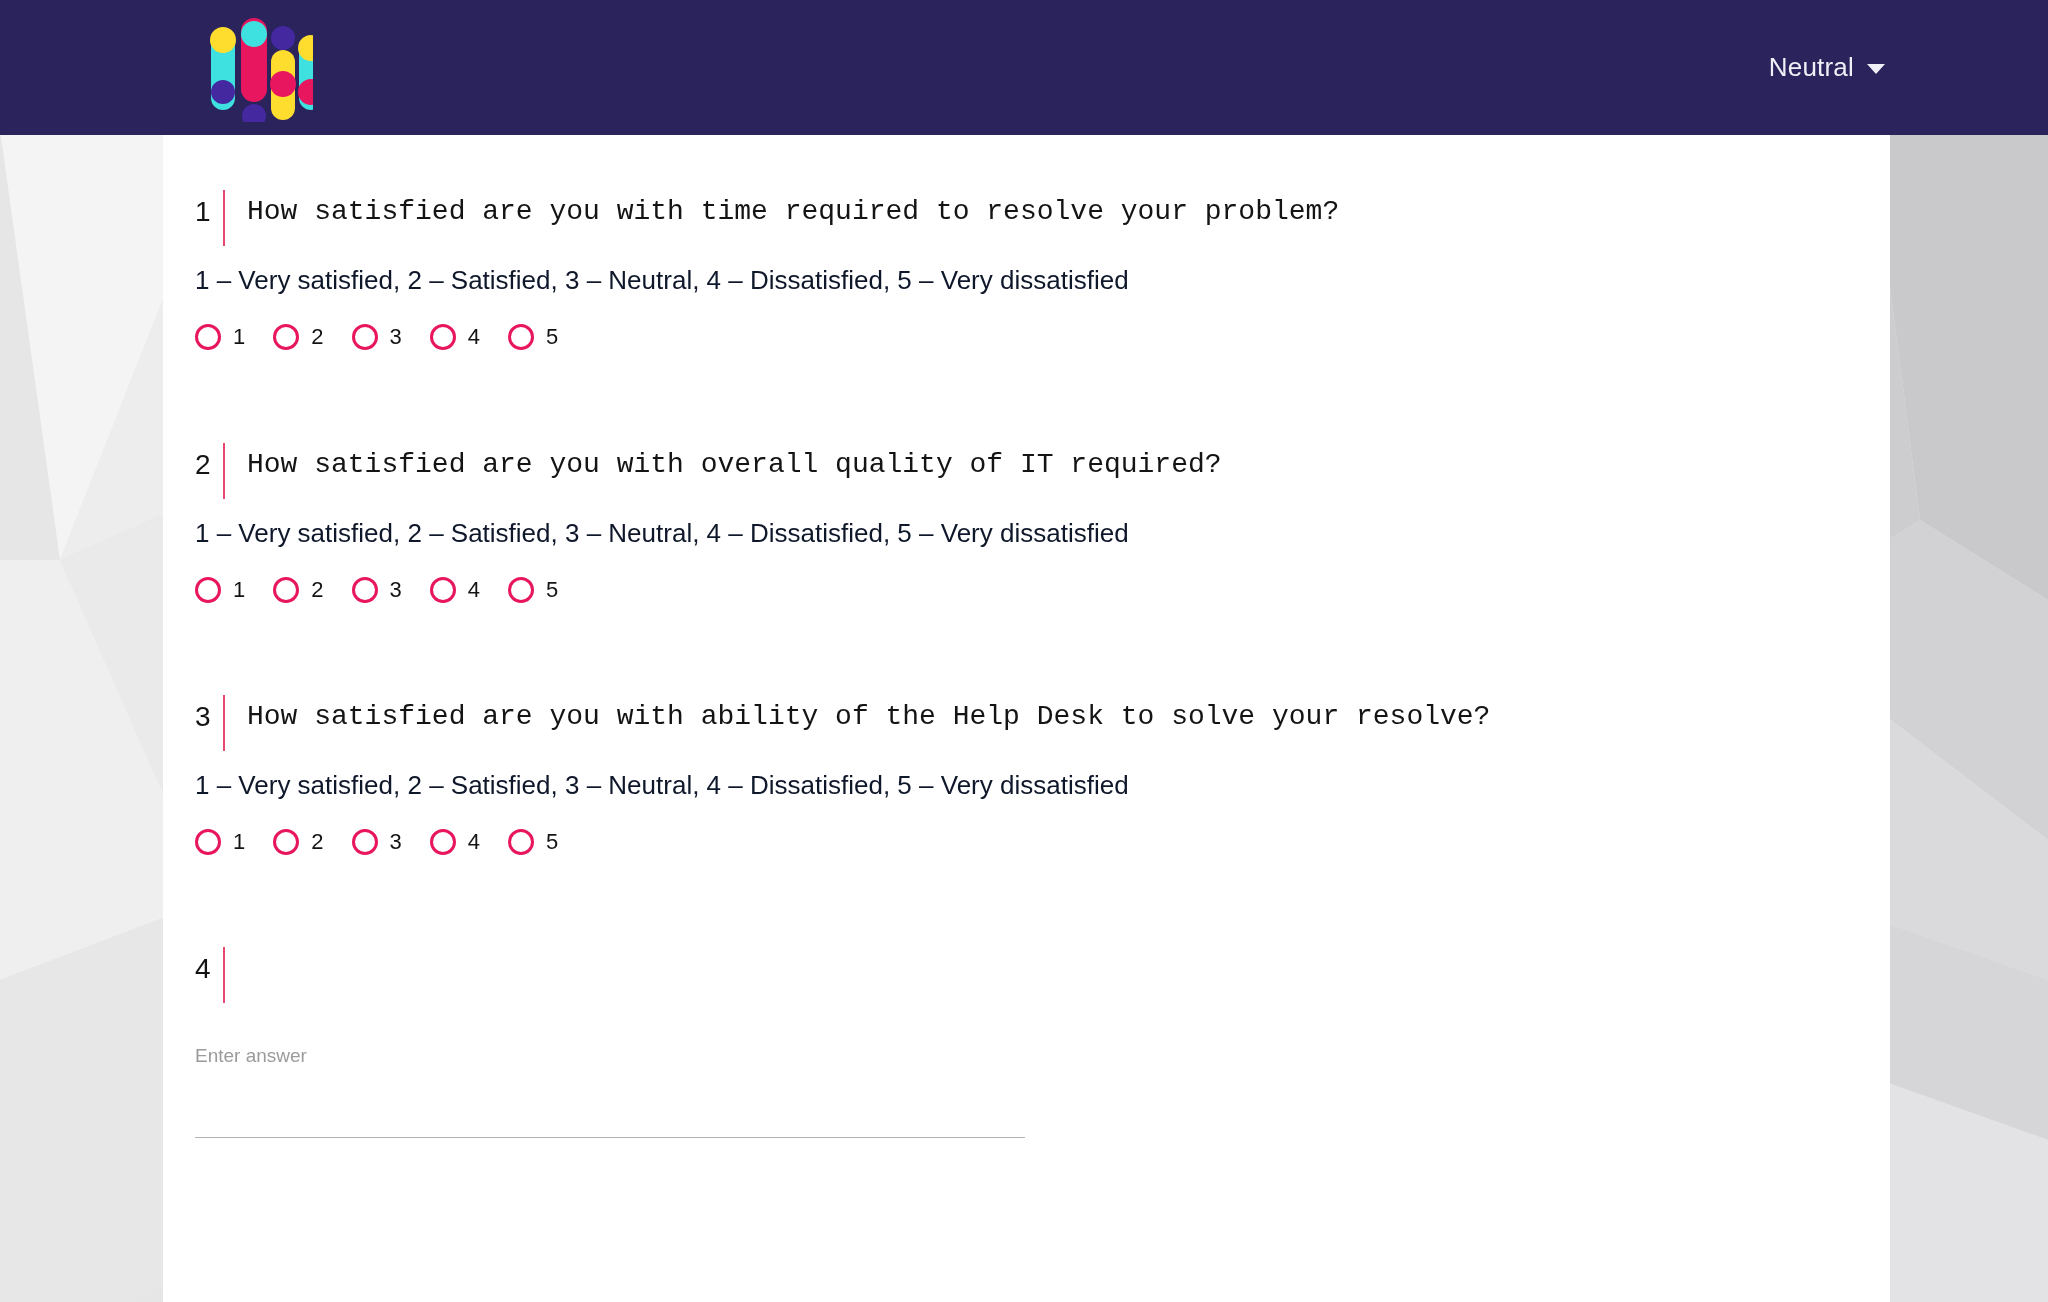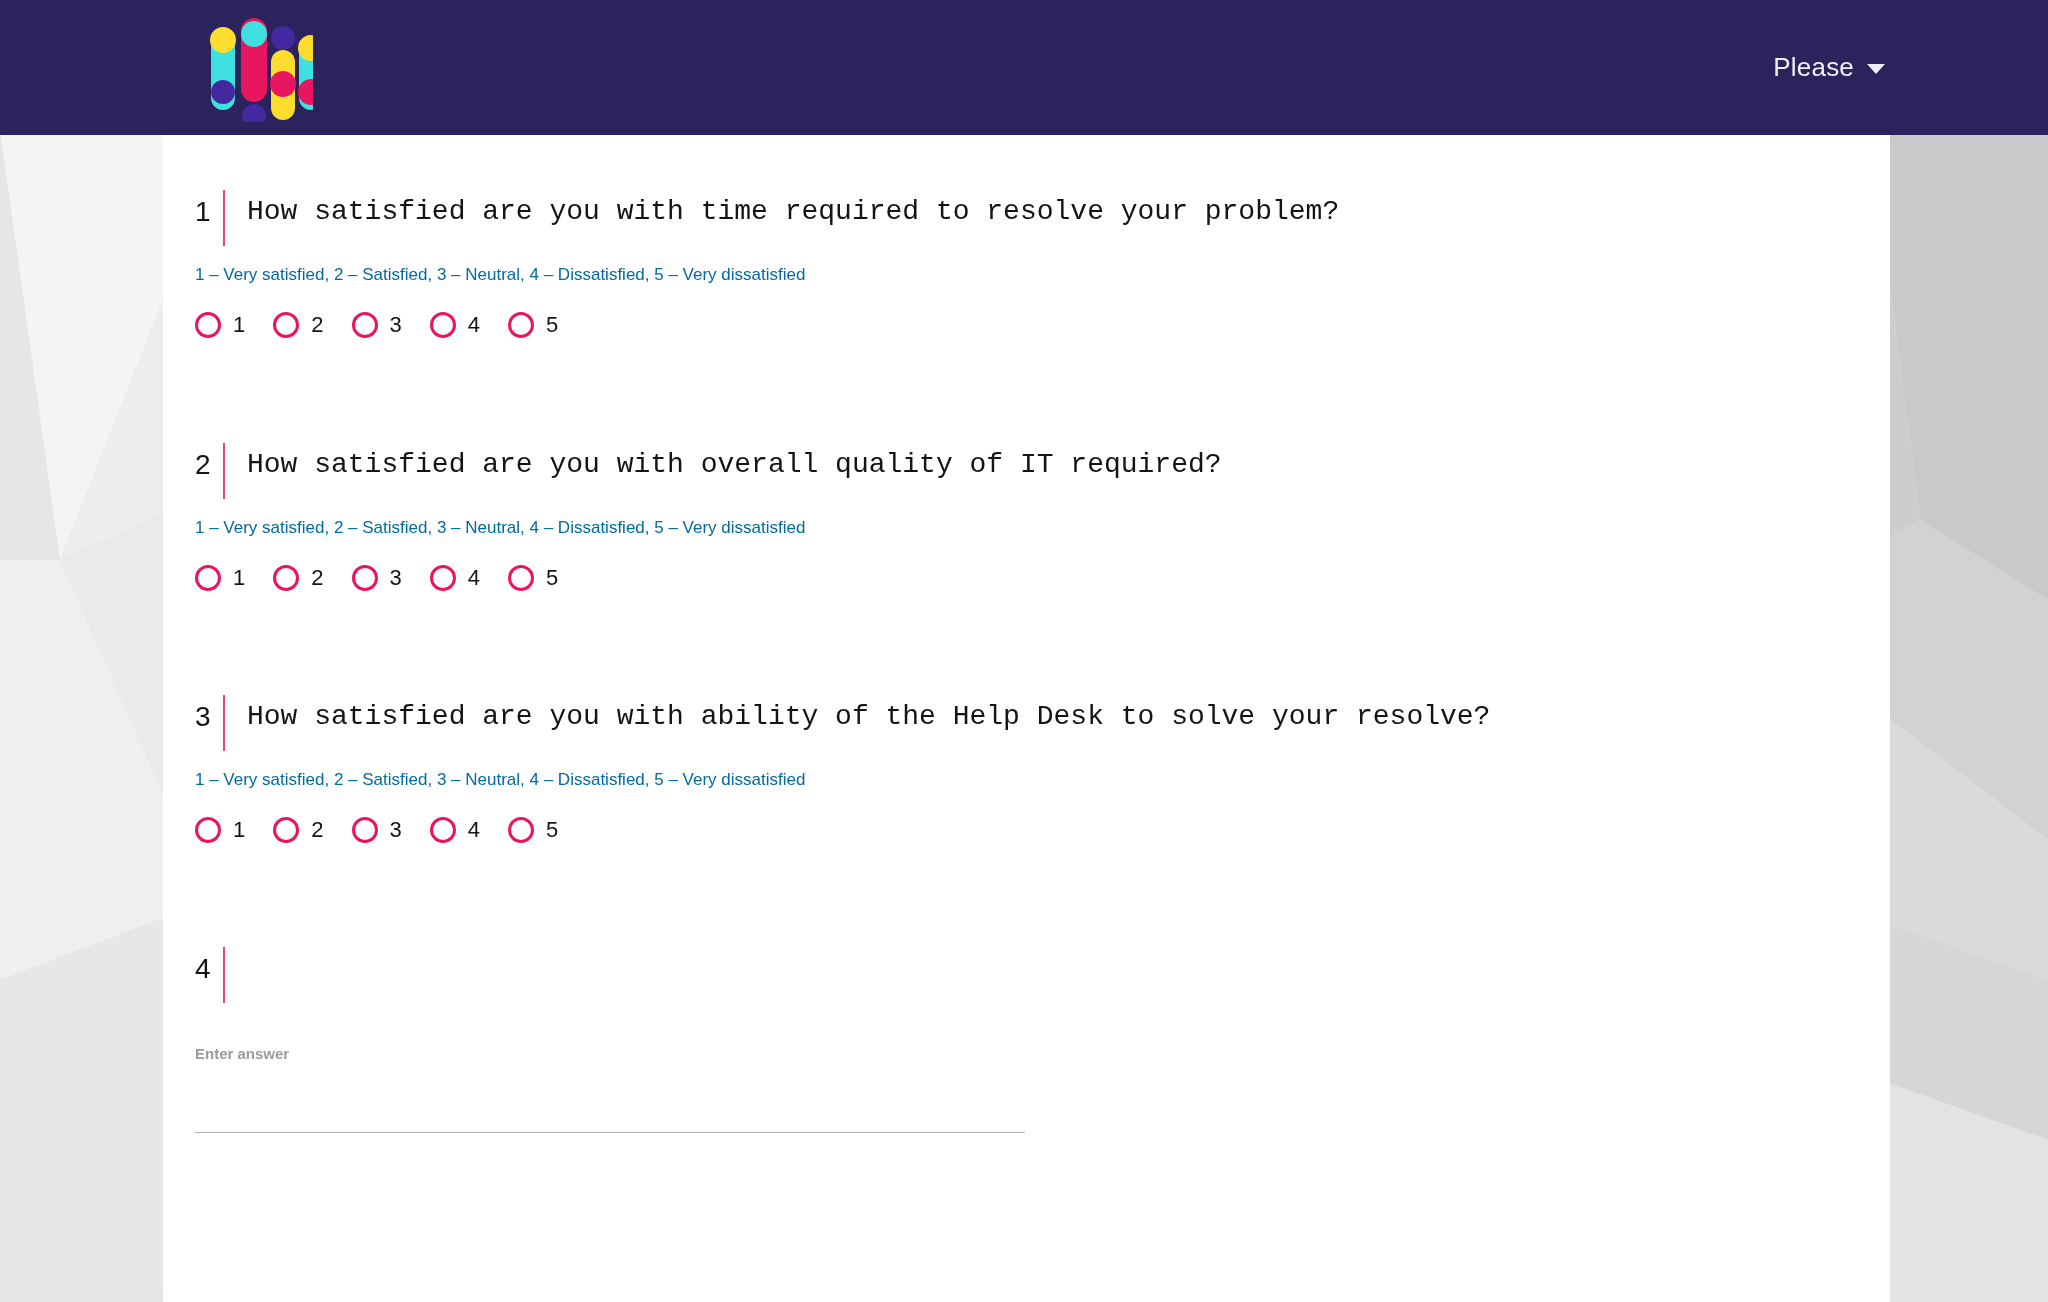--- a/index.html
+++ b/index.html
@@ -110,22 +110,22 @@
   }
   .q-title {
     font-size: 28px;
     color: #141414;
     line-height: 1.25;
     font-weight: 400;
     padding-top: 4px;
     font-family: Liberation Mono, monospace;
   }
   .q-hint {
-    font-size: 17px;
-    color: #0369a1;
+    font-size: 26px;
+    color: #0f172a;
     line-height: 1.3;
   }
 
   
   .scale {
     display: flex;
     align-items: center;
   }
   .scale-opt {
     display: flex;
@@ -152,24 +152,23 @@
   #answer-wrap {
     position: relative;
     width: 830px;
   }
   #answer-input {
     width: 830px;
     border: none;
     outline: none;
     background: transparent;
     font-family: "Liberation Sans", sans-serif;
-    font-size: 15px;
+    font-size: 19px;
     color: #3b82f6;
     padding: 0 0 8px 0;
-    font-weight: bold;
   }
   #answer-input::placeholder { color: #9b9b9b; }
   #answer-underline {
     width: 830px;
     height: 1px;
     background: #b3b3b3;
   }
 
   
   #finish-btn {
@@ -231,21 +230,21 @@
       <circle cx="18" cy="80" r="12" fill="#4328a0"></circle>
       <circle cx="49" cy="22" r="13" fill="#3fe0e0"></circle>
       <circle cx="49" cy="104" r="12" fill="#4328a0"></circle>
       <circle cx="78" cy="26" r="12" fill="#4328a0"></circle>
       <circle cx="78" cy="72" r="13" fill="#e8165f"></circle>
       <circle cx="106" cy="36" r="13" fill="#ffdd2e"></circle>
       <circle cx="106" cy="80" r="13" fill="#e8165f"></circle>
     </svg>
 
     <div id="lang">
-      <span id="lang-label">Please</span>
+      <span id="lang-label">Neutral</span>
       <span id="lang-caret"></span>
     </div>
   </div>
 
   <div id="card">
     <div id="form">
         <div class="q-block" style="position: absolute; left: 0px; top: 55px; width: 1660px;">
           <div class="q-head">
             <div class="q-num">1</div>
             <div class="q-rule" style="height: 56px;"></div>

